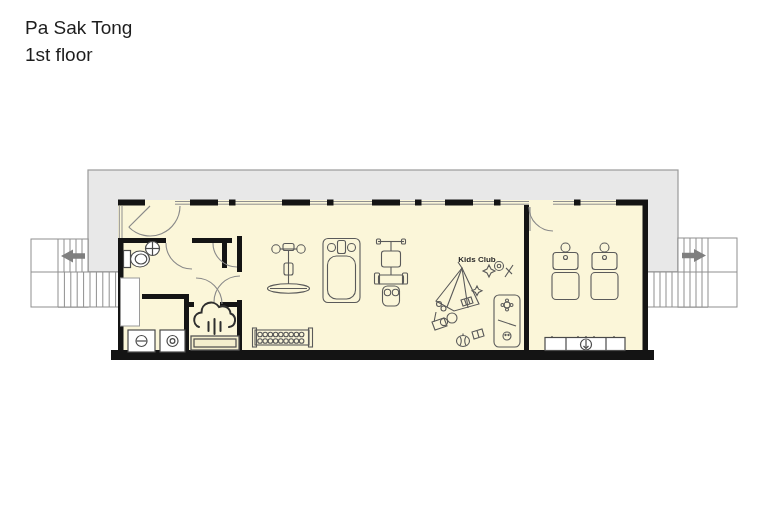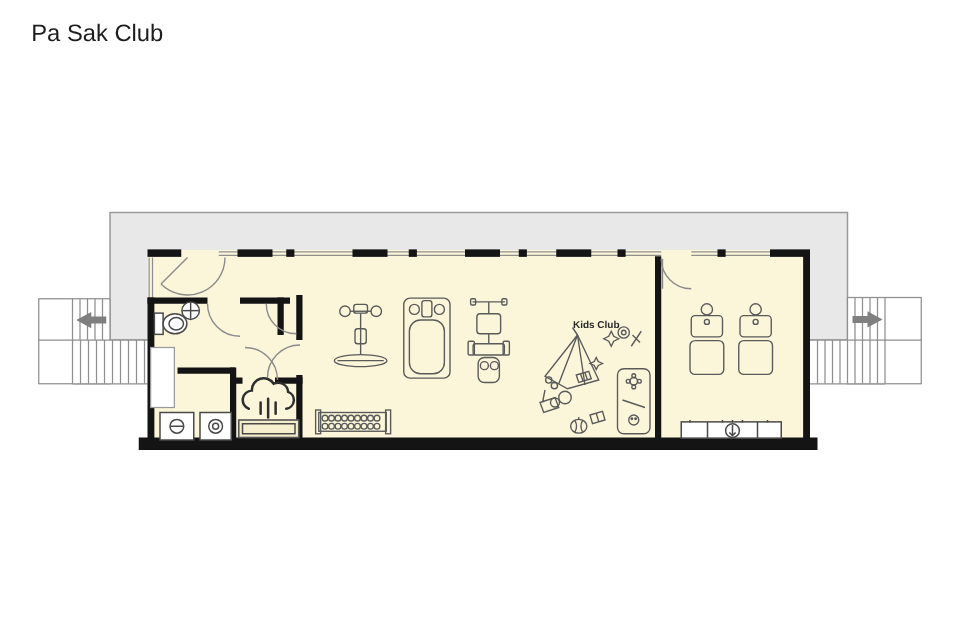--- a/index.html
+++ b/index.html
@@ -20,21 +20,22 @@
   .arrow{fill:var(--arrow);}
   .kidslabel{font-family:"Liberation Sans",sans-serif;font-size:8px;font-weight:bold;fill:#2a2a2a;}
   .bench{fill:#f4eecd;stroke:#555;stroke-width:1.3;}
   .steam{stroke:#2f2f2f;stroke-width:2;fill:none;stroke-linecap:round;}
 </style>
 </head>
 <body>
 
 <div id="canvas">
   <div id="title-block">
-    <div>Pa Sak Club</div>
+    <div>Pa Sak Tong</div>
+    <div>1st floor</div>
   </div>
 
   <svg width="768" height="512" viewBox="0 0 768 512">
 
     <rect class="deck" x="88" y="170" width="590" height="102"></rect>
 
     <g>
       <rect class="stairbg" x="31" y="239" width="57" height="68"></rect>
       <rect fill="#ffffff" stroke="none" x="58" y="272" width="64" height="35"></rect>
       <line class="stair" x1="58" y1="239" x2="58" y2="307"></line>

